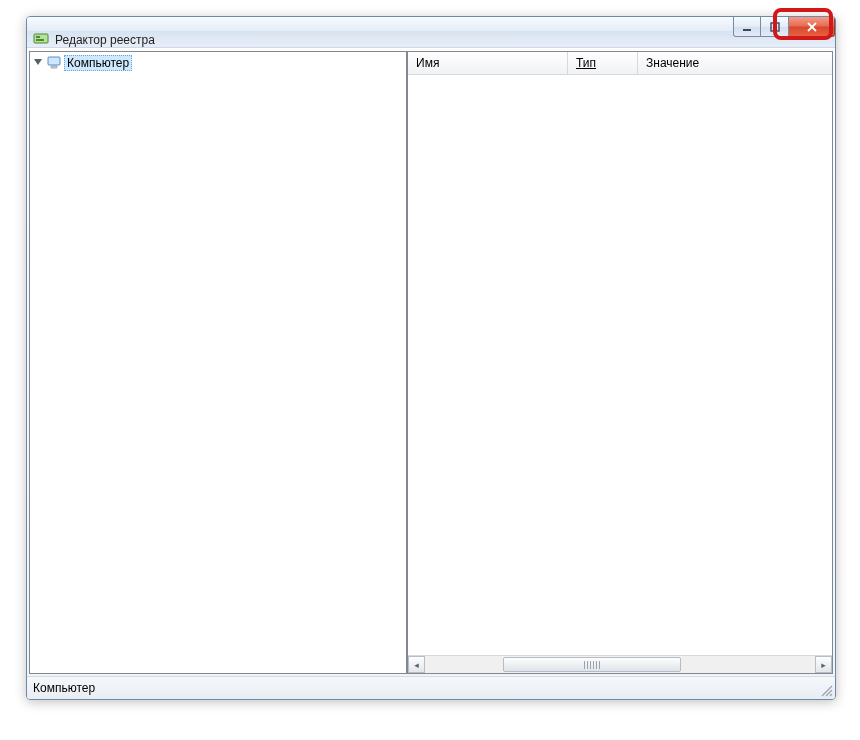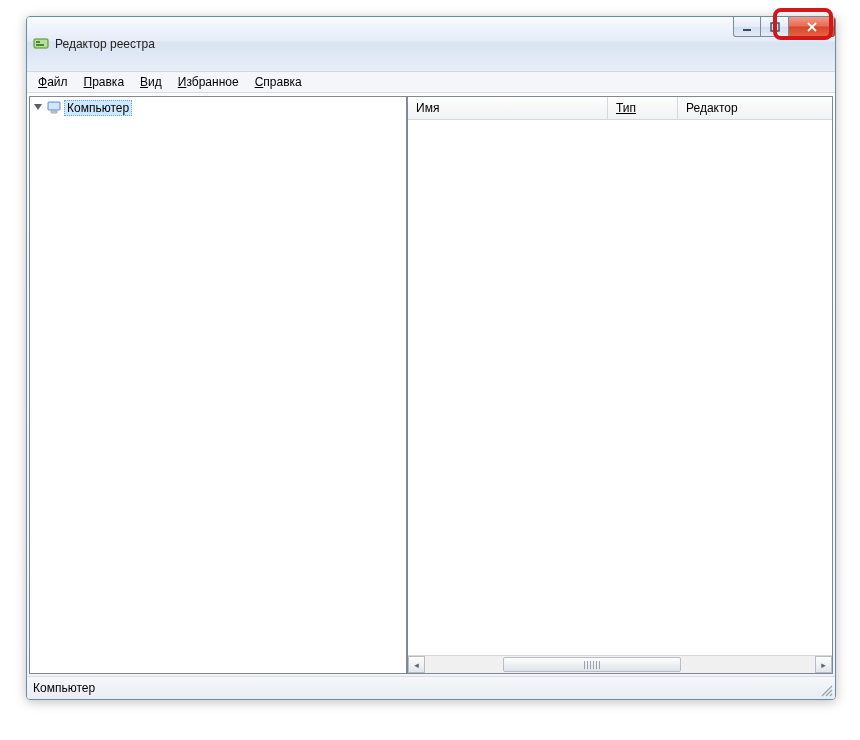--- a/index.html
+++ b/index.html
@@ -32,22 +32,22 @@
     display: flex;
     flex-direction: column;
     overflow: hidden;
   }
   
   .titlebar {
     height: 30px;
     background: linear-gradient(to bottom, #f8fbff 0%, #e4ecf7 45%, #d8e3f1 46%, #e7eef8 100%);
     border-bottom: 1px solid #cfd8e6;
     display: flex;
-    align-items: center;
-    padding: 12px 6px;
+    align-items: flex-end;
+    padding: 0 6px;
     position: relative;
   }
   .titlebar .app-icon {
     width: 16px;
     height: 16px;
     margin-right: 6px;
     display: inline-flex;
     align-items: center;
     justify-content: center;
   }
@@ -149,21 +149,21 @@
     font-size: 12px;
   }
   .list-header .col {
     padding: 0 8px;
     border-right: 1px solid #d5d8de;
     height: 100%;
     display: flex;
     align-items: center;
     box-sizing: border-box;
   }
-  .list-header .col-name  { width: 200px; }
+  .list-header .col-name  { width: 160px; }
   .list-header .col-type  { width: 70px; text-decoration: underline; }
   .list-header .col-value { flex: 1; border-right: none; }
   .list-body { flex:1; }
   .list-hscroll {
     height: 17px;
     background: #f0f0f0;
     border-top: 1px solid #d5d8de;
     position: relative;
     display: flex;
     align-items: center;
@@ -276,27 +276,20 @@
         </div>
         <div class="win-btn close">
           <svg width="12" height="12" viewBox="0 0 12 12">
             <line x1="2" y1="2" x2="10" y2="10" stroke="#fff" stroke-width="1.8"></line>
             <line x1="10" y1="2" x2="2" y2="10" stroke="#fff" stroke-width="1.8"></line>
           </svg>
         </div>
       </div>
     </div>
 
-    <div class="menubar">
-      <div class="menu-item"><span class="u">Ф</span><span>айл</span></div>
-      <div class="menu-item"><span class="u">П</span><span>равка</span></div>
-      <div class="menu-item"><span class="u">В</span><span>ид</span></div>
-      <div class="menu-item"><span class="u">И</span><span>збранное</span></div>
-      <div class="menu-item"><span class="u">С</span><span>правка</span></div>
-    </div>
 
     <div class="client">
 
       <div class="tree-pane tree">
         <ul>
           <li>
             <div class="node-row">
               <span class="expander">
                 <svg width="10" height="10" viewBox="0 0 10 10">
                     <polygon points="1,1 9,1 5,7" fill="#595f68"></polygon>
@@ -318,21 +311,21 @@
 
       <div class="list-pane">
         <div class="list-header">
           <div class="col col-name">
               <span>Имя</span>
             </div>
           <div class="col col-type">
               <span>Тип</span>
             </div>
           <div class="col col-value">
-              <span>Редактор</span>
+              <span>Значение</span>
             </div>
         </div>
         <div class="list-body"></div>
         <div class="list-hscroll">
           <div class="hsbtn">◂</div>
           <div class="hstrack">
             <div class="hsthumb">
                 <div class="grip"></div>
               </div>
           </div>

